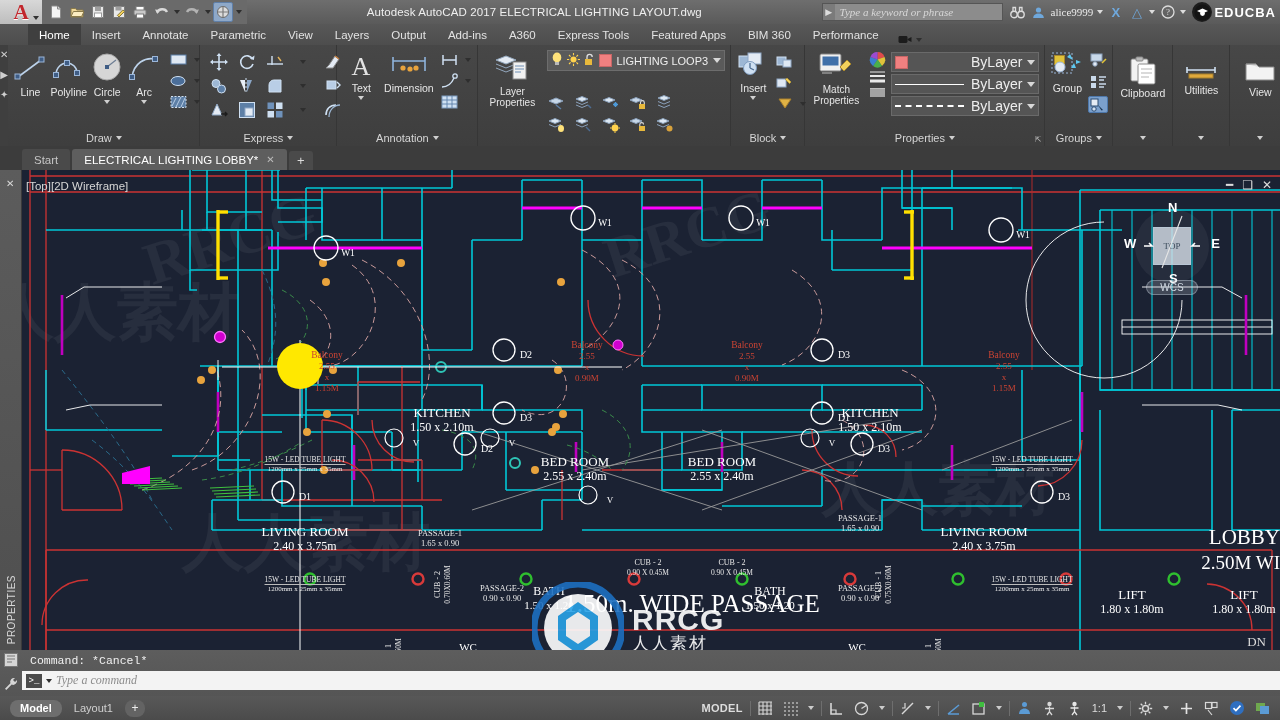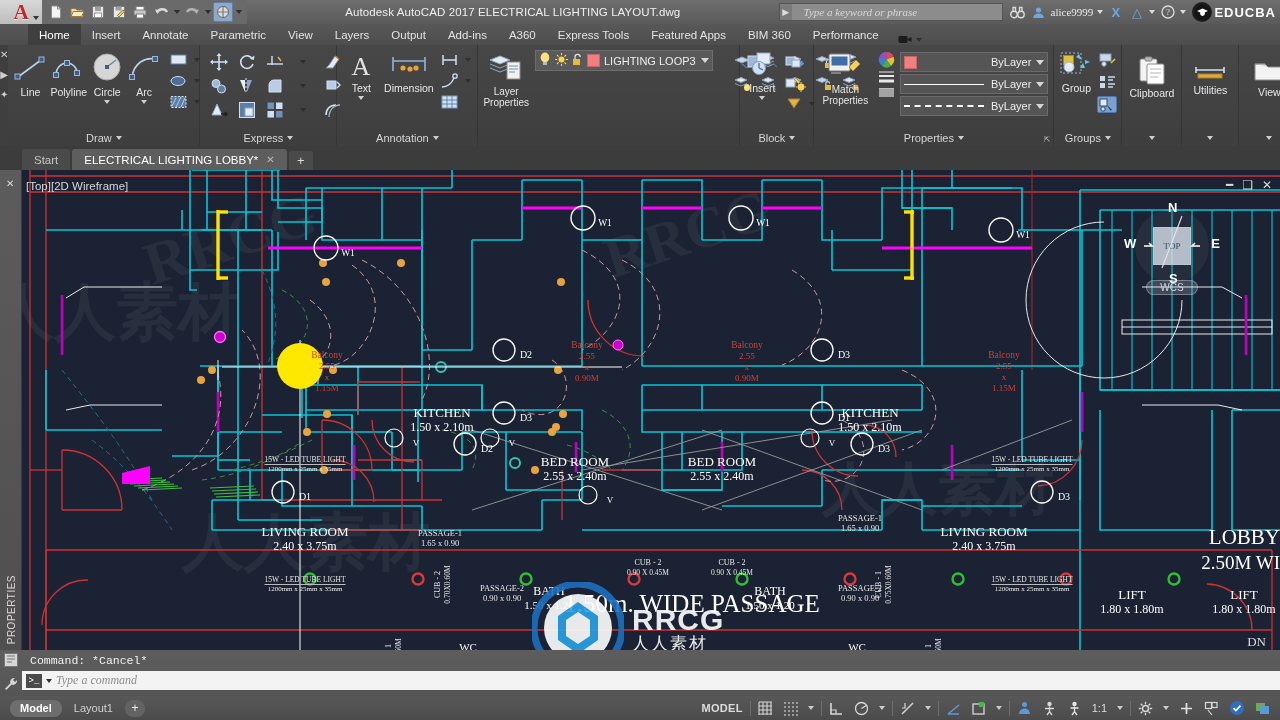--- a/index.html
+++ b/index.html
@@ -39,22 +39,22 @@
   .title-text {
     flex: 1; text-align: center; color: #efefef; font-size: 11.5px;
     letter-spacing: .1px; white-space: nowrap;
   }
   .search-wrap {
     display: flex; align-items: center; height: 18px; background: #7b7b7b;
     border: 1px solid #555; margin-right: 2px;
   }
   .search-arrow { width: 12px; text-align:center; color:#ddd; font-size: 9px; }
   .search-box {
-    width: 210px; height: 16px; background: #8c8c8c; border: none;
-    color: #d5d5d5; font-style: italic; font-size: 11px; padding-left: 12px;
+    width: 167px; height: 16px; background: #8c8c8c; border: none;
+    color: #d5d5d5; font-style: italic; font-size: 11px; padding-left: 5px;
     font-family: "Liberation Serif", serif;
   }
   .search-box::placeholder { color: #d8d8d8; font-style: italic; }
   .tb-right { display: flex; align-items: center; gap: 4px; padding-right: 6px; height:24px;}
   .tb-icon { width: 17px; height: 17px; display:flex; align-items:center; justify-content:center;
     color: #e5e5e5; font-size: 12px; }
   .user-name { color: #e9e9e9; font-size: 11px; font-family:"Liberation Serif", serif; }
   .brand-right { display:flex; align-items:center; gap:2px; padding-right:4px;}
   .brand-logo { width:20px;height:20px;border-radius:50%;background:#1d1d1d;
     display:flex;align-items:center;justify-content:center;color:#fff;font-size:11px;}
@@ -107,21 +107,21 @@
     display:flex; align-items:center; height:21px; width:178px;
     background:#5a5a5a; border:1px solid #6d6d6d; gap:4px; padding:0 3px;
   }
   .layer-combo .swatch { width:13px;height:13px;background:#f08080;border:1px solid #c86666; }
   .layer-combo .lname { color:#eee; font-size:11px; flex:1; white-space:nowrap; overflow:hidden;}
   .prop-combo {
     display:flex; align-items:center; height:20px; width:148px;
     background:#555; border:1px solid #6a6a6a; gap:5px; padding:0 3px; margin-bottom:2px;
     justify-content:flex-end;
   }
-  .prop-combo .pname { color:#eee; font-size:11px; }
+  .prop-combo .pname { color:#eee; font-size:14px; }
   .prop-combo .swatch { width:13px;height:13px;background:#f08080;border:1px solid #c86666; margin-right:auto;}
   .prop-combo .lineprev { flex:1; height:1px; background:#fff; margin-right:2px;}
   .prop-combo .lineprev.dashed { height:0; border-top:2px dashed #fff; background:none;}
   .combo-caret { border-left:4px solid transparent;border-right:4px solid transparent;
     border-top:5px solid #d8d8d8; }
 
   
   .filetabs {
     position: absolute; left: 0; top: 146px; width: 1280px; height: 24px;
     background: #3c3c3c; display: flex; align-items: flex-end; padding-left: 22px;
@@ -555,21 +555,21 @@
         <div class="bigbtn" style="width:58px">
           <svg width="38" height="34" viewBox="0 0 38 34">
               <path d="M3 9l10-4 10 4-10 4z" fill="#e4ebf4" stroke="#93a7bd"></path>
               <path d="M3 13l10 4 10-4" fill="none" stroke="#93a7bd"></path>
               <path d="M3 17l10 4 10-4" fill="none" stroke="#93a7bd"></path>
               <rect x="20" y="11" width="13" height="17" fill="#f1f1f1" stroke="#8a8a8a"></rect>
               <path d="M22 15h9M22 18h9M22 21h6" stroke="#6f8fb5" stroke-width="1.1"></path>
             </svg>
           <span class="lbl" style="font-size:10px;line-height:10.5px">Layer<br>Properties</span>
         </div>
-        <div style="display:flex;flex-direction:row;gap:20px;padding-top:1px">
+        <div style="display:flex;flex-direction:column;gap:20px;padding-top:1px">
           <div class="layer-combo">
             <span>
               <svg width="12" height="14" viewBox="0 0 12 14">
                   <ellipse cx="6" cy="5.5" rx="4.3" ry="5" fill="#ffe27a"></ellipse>
                   <rect x="4" y="10" width="4" height="3" fill="#b9b9b9"></rect>
                 </svg>
             </span>
             <span>
               <svg width="13" height="13" viewBox="0 0 13 13">
                   <circle cx="6.5" cy="6.5" r="3" fill="#ffd24d"></circle>

